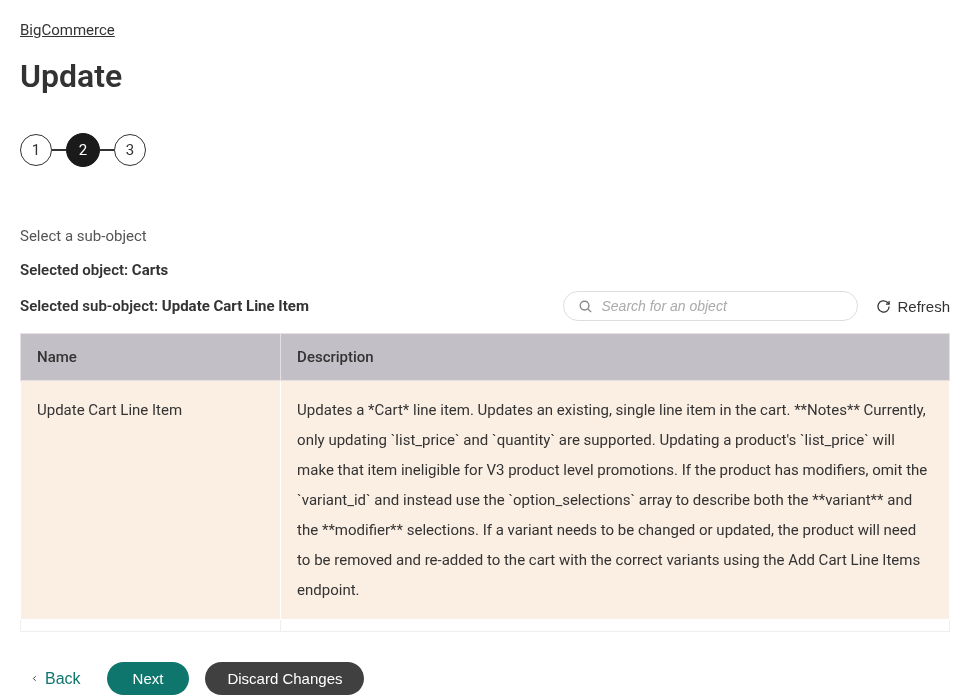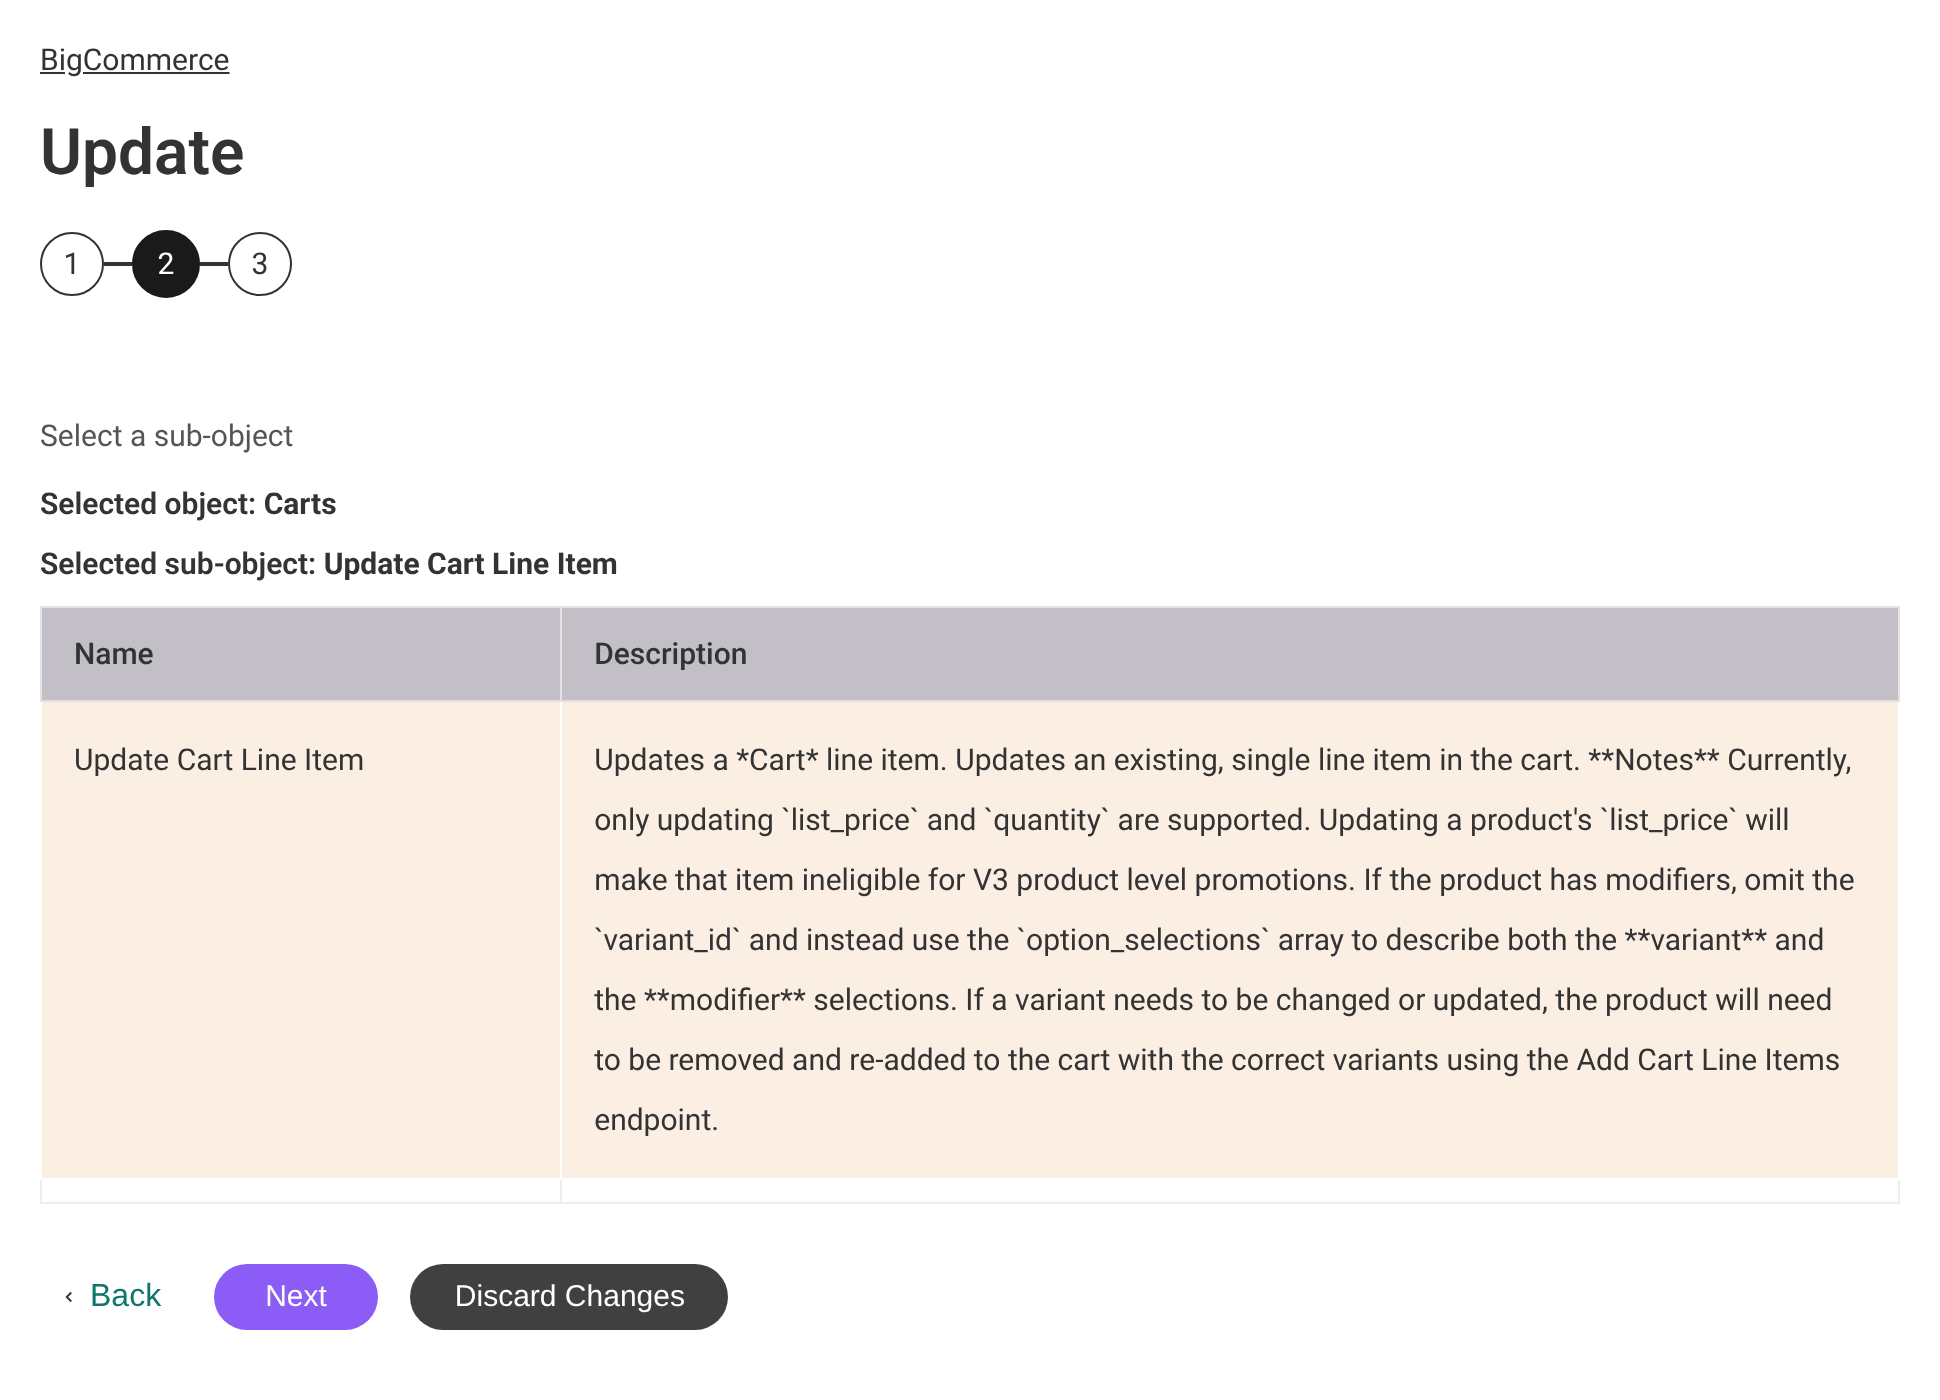--- a/index.html
+++ b/index.html
@@ -1,18 +1,18 @@
 <!DOCTYPE html>
 <html><head>
   <meta charset="utf-8">
   <style>
     * { box-sizing: border-box; margin: 0; padding: 0; }
     body { font-family: -apple-system, BlinkMacSystemFont, "Segoe UI", Roboto, sans-serif; color: #333; background: #fff; width: 970px; height: 700px; padding: 20px; }
     .breadcrumb { font-size: 15px; text-decoration: underline; cursor: pointer; color: #333; margin-bottom: 18px; display: inline-block; }
-    h1 { font-size: 32px; font-weight: 600; color: #333; margin-bottom: 20px; }
+    h1 { font-size: 32px; font-weight: 600; color: #333; margin-bottom: 38px; }
     .stepper { display: flex; align-items: center; margin-bottom: 60px; }
     .step { width: 32px; height: 32px; border-radius: 50%; border: 1.5px solid #333; display: flex; align-items: center; justify-content: center; font-size: 15px; background: #fff; cursor: pointer; }
     .step.active { background: #1a1a1a; color: #fff; border-color: #1a1a1a; width: 34px; height: 34px; }
     .step-line { width: 14px; height: 1.5px; background: #333; }
     .subheader { font-size: 15px; color: #555; margin-bottom: 16px; }
     .selected-line { font-size: 15px; margin-bottom: 12px; }
     .selected-line .label { font-weight: 600; }
     .selected-line .value { font-weight: 700; }
     .row-controls { display: flex; align-items: center; justify-content: space-between; margin-bottom: 12px; }
     .search-refresh { display: flex; align-items: center; gap: 18px; margin-left: auto; }
@@ -21,21 +21,21 @@
     .search-wrap input { border: none; outline: none; font-size: 14px; width: 100%; color: #333; font-style: italic; }
     .search-wrap input::placeholder { color: #aaa; font-style: italic; }
     .refresh-btn { display: flex; align-items: center; gap: 6px; background: none; border: none; font-size: 15px; color: #333; cursor: pointer; }
     table { width: 100%; border-collapse: collapse; margin-top: 6px; }
     thead th { background: #c3bfc6; text-align: left; font-size: 15px; font-weight: 500; color: #333; padding: 14px 16px; border: 1px solid #e6e0e3; }
     thead th:first-child { width: 28%; }
     tbody td { background: #fbeee3; font-size: 15px; color: #333; padding: 14px 16px; border: 1px solid #fff; vertical-align: top; line-height: 2.0; }
     tbody tr.empty td { background: #fff; border: 1px solid #eee; padding: 2px 16px; line-height: 1; height: 12px; }
     .footer { display: flex; align-items: center; gap: 16px; margin-top: 30px; }
     .back-btn { display: flex; align-items: center; gap: 6px; background: none; border: none; font-size: 16px; color: #0f766e; cursor: pointer; padding: 6px 10px; }
-    .next-btn { background: #8b5cf6; color: #fff; border: none; border-radius: 18px; padding: 8px 26px; font-size: 15px; cursor: pointer; font-weight:500;text-align:center; }
+    .next-btn { background: #0f766e; color: #fff; border: none; border-radius: 18px; padding: 8px 26px; font-size: 15px; cursor: pointer; font-weight:500;text-align:center; }
     .discard-btn { background: #404040; color: #fff; border: none; border-radius: 18px; padding: 8px 22px; font-size: 15px; cursor: pointer; font-weight:500;}
   </style>
 </head>
 <body>
 
 
 
 <a class="breadcrumb">BigCommerce</a>
 
 <h1>Update</h1>
@@ -50,20 +50,36 @@
 
 <div class="subheader">Select a sub-object</div>
 
 <div class="selected-line">
   <span class="label">Selected object: </span><span class="value">Carts</span>
 </div>
 
 <div class="row-controls">
   <div class="selected-line" style="margin-bottom:0;">
     <span class="label">Selected sub-object: </span><span class="value">Update Cart Line Item</span>
+  </div>
+  <div class="search-refresh">
+    <div class="search-wrap">
+      <svg width="15" height="15" viewBox="0 0 24 24" fill="none" stroke="#888" stroke-width="2.2">
+          <circle cx="10.5" cy="10.5" r="7"></circle>
+          <line x1="21" y1="21" x2="16" y2="16"></line>
+        </svg>
+      <input type="text" placeholder="Search for an object" style="">
+    </div>
+    <button class="refresh-btn">
+      <svg width="15" height="15" viewBox="0 0 24 24" fill="none" stroke="#333" stroke-width="2">
+          <path d="M21 12a9 9 0 1 1-3-6.7L21 8"></path>
+          <polyline points="21 3 21 8 16 8"></polyline>
+        </svg>
+      <span>Refresh</span>
+    </button>
   </div>
 </div>
 
 <table>
   <thead>
     <tr>
       <th>Name</th>
       <th>Description</th>
     </tr>
   </thead>

